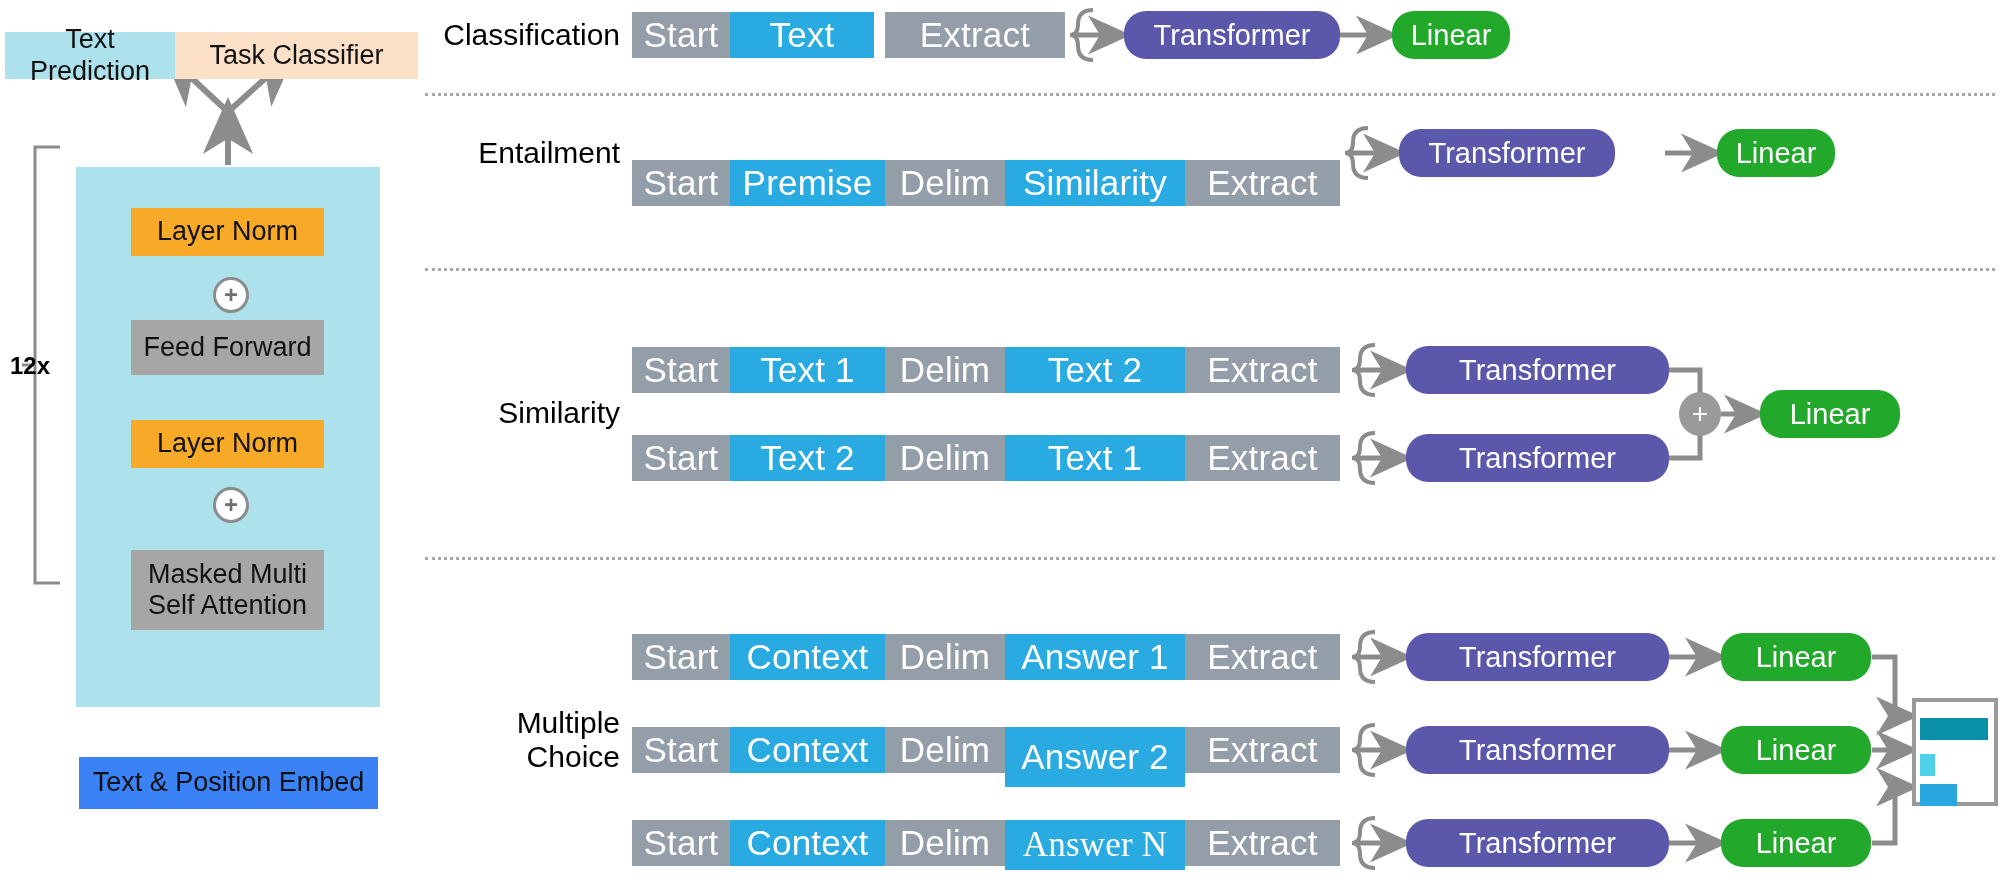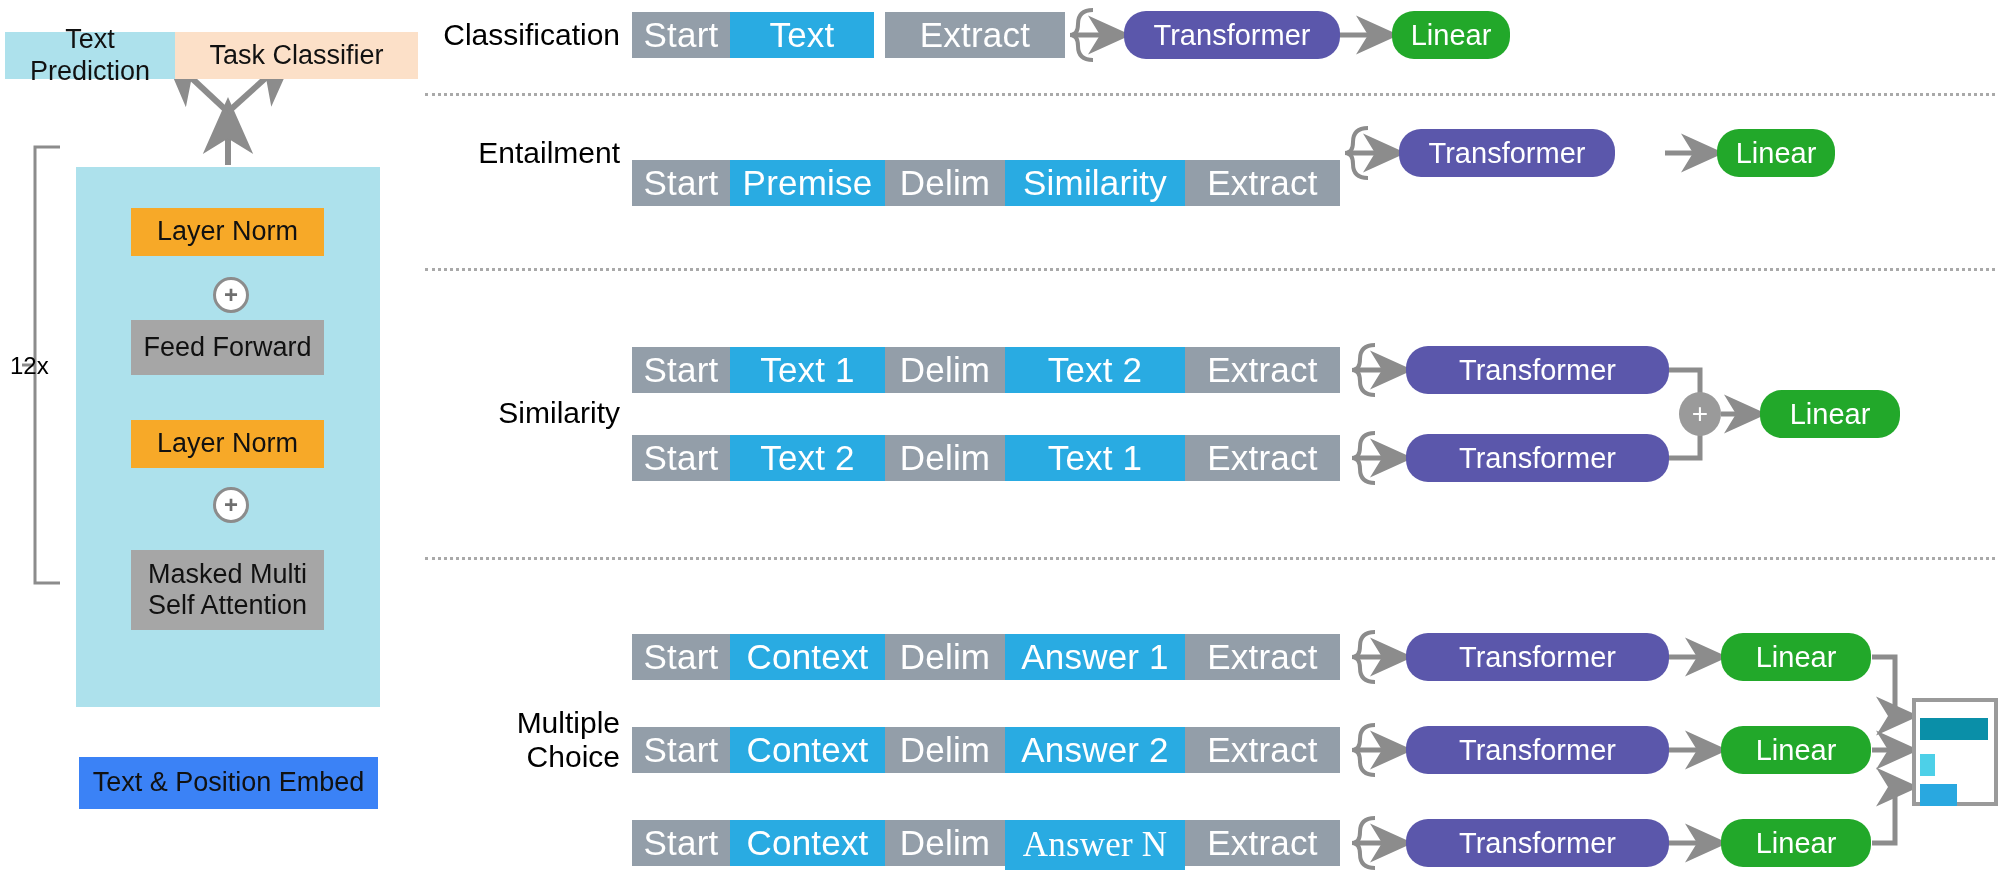--- a/index.html
+++ b/index.html
@@ -29,21 +29,21 @@
   
   .lbox{display:flex;align-items:center;justify-content:center;
         font-size:27px;color:#111;line-height:1.15;text-align:center;}
   .lbox.lightblue{background:#ade1ec;}
   .lbox.peach{background:#fce0c8;}
   .lbox.orange{background:#f7a928;}
   .lbox.grayblk{background:#a6a6a6;}
   .lbox.lavender{background:#3b82f6;}
   .encoder-bg{background:#ade1ec;}
 
-  .times12{position:absolute;font-size:24px;font-weight:normal;color:#000;}
+  .times12{position:absolute;font-size:24px;font-weight:bold;color:#000;}
 
   
   .pluscirc{position:absolute;width:30px;height:30px;border-radius:50%;
             background:#ffffff;border:3px solid #8c8c8c;
             display:flex;align-items:center;justify-content:center;
             color:#6f6f6f;font-size:24px;font-weight:bold;line-height:1;}
   .plusoval{position:absolute;width:42px;height:44px;border-radius:50%;
             background:#9a9a9a;display:flex;align-items:center;
             justify-content:center;color:#ffffff;font-size:28px;line-height:1;}
 
@@ -309,21 +309,21 @@
 
   <div class="abs tok gray" style="left:632px;top:727px;width:98px;height:46px;">
     <span>Start</span>
     </div>
   <div class="abs tok blue" style="left:730px;top:727px;width:155px;height:46px;">
     <span>Context</span>
     </div>
   <div class="abs tok gray" style="left:885px;top:727px;width:120px;height:46px;">
     <span>Delim</span>
     </div>
-  <div class="abs tok blue" style="left:1005px;top:727px;width:180px;height:46px;">
+  <div class="abs tok blue" style="left:1005px;top:727px;width:180px;height:60px;">
     <span>Answer 2</span>
     </div>
   <div class="abs tok gray" style="left:1185px;top:727px;width:155px;height:46px;">
     <span>Extract</span>
     </div>
 
   <div class="abs tok gray" style="left:632px;top:820px;width:98px;height:46px;">
     <span>Start</span>
     </div>
   <div class="abs tok blue" style="left:730px;top:820px;width:155px;height:46px;">

